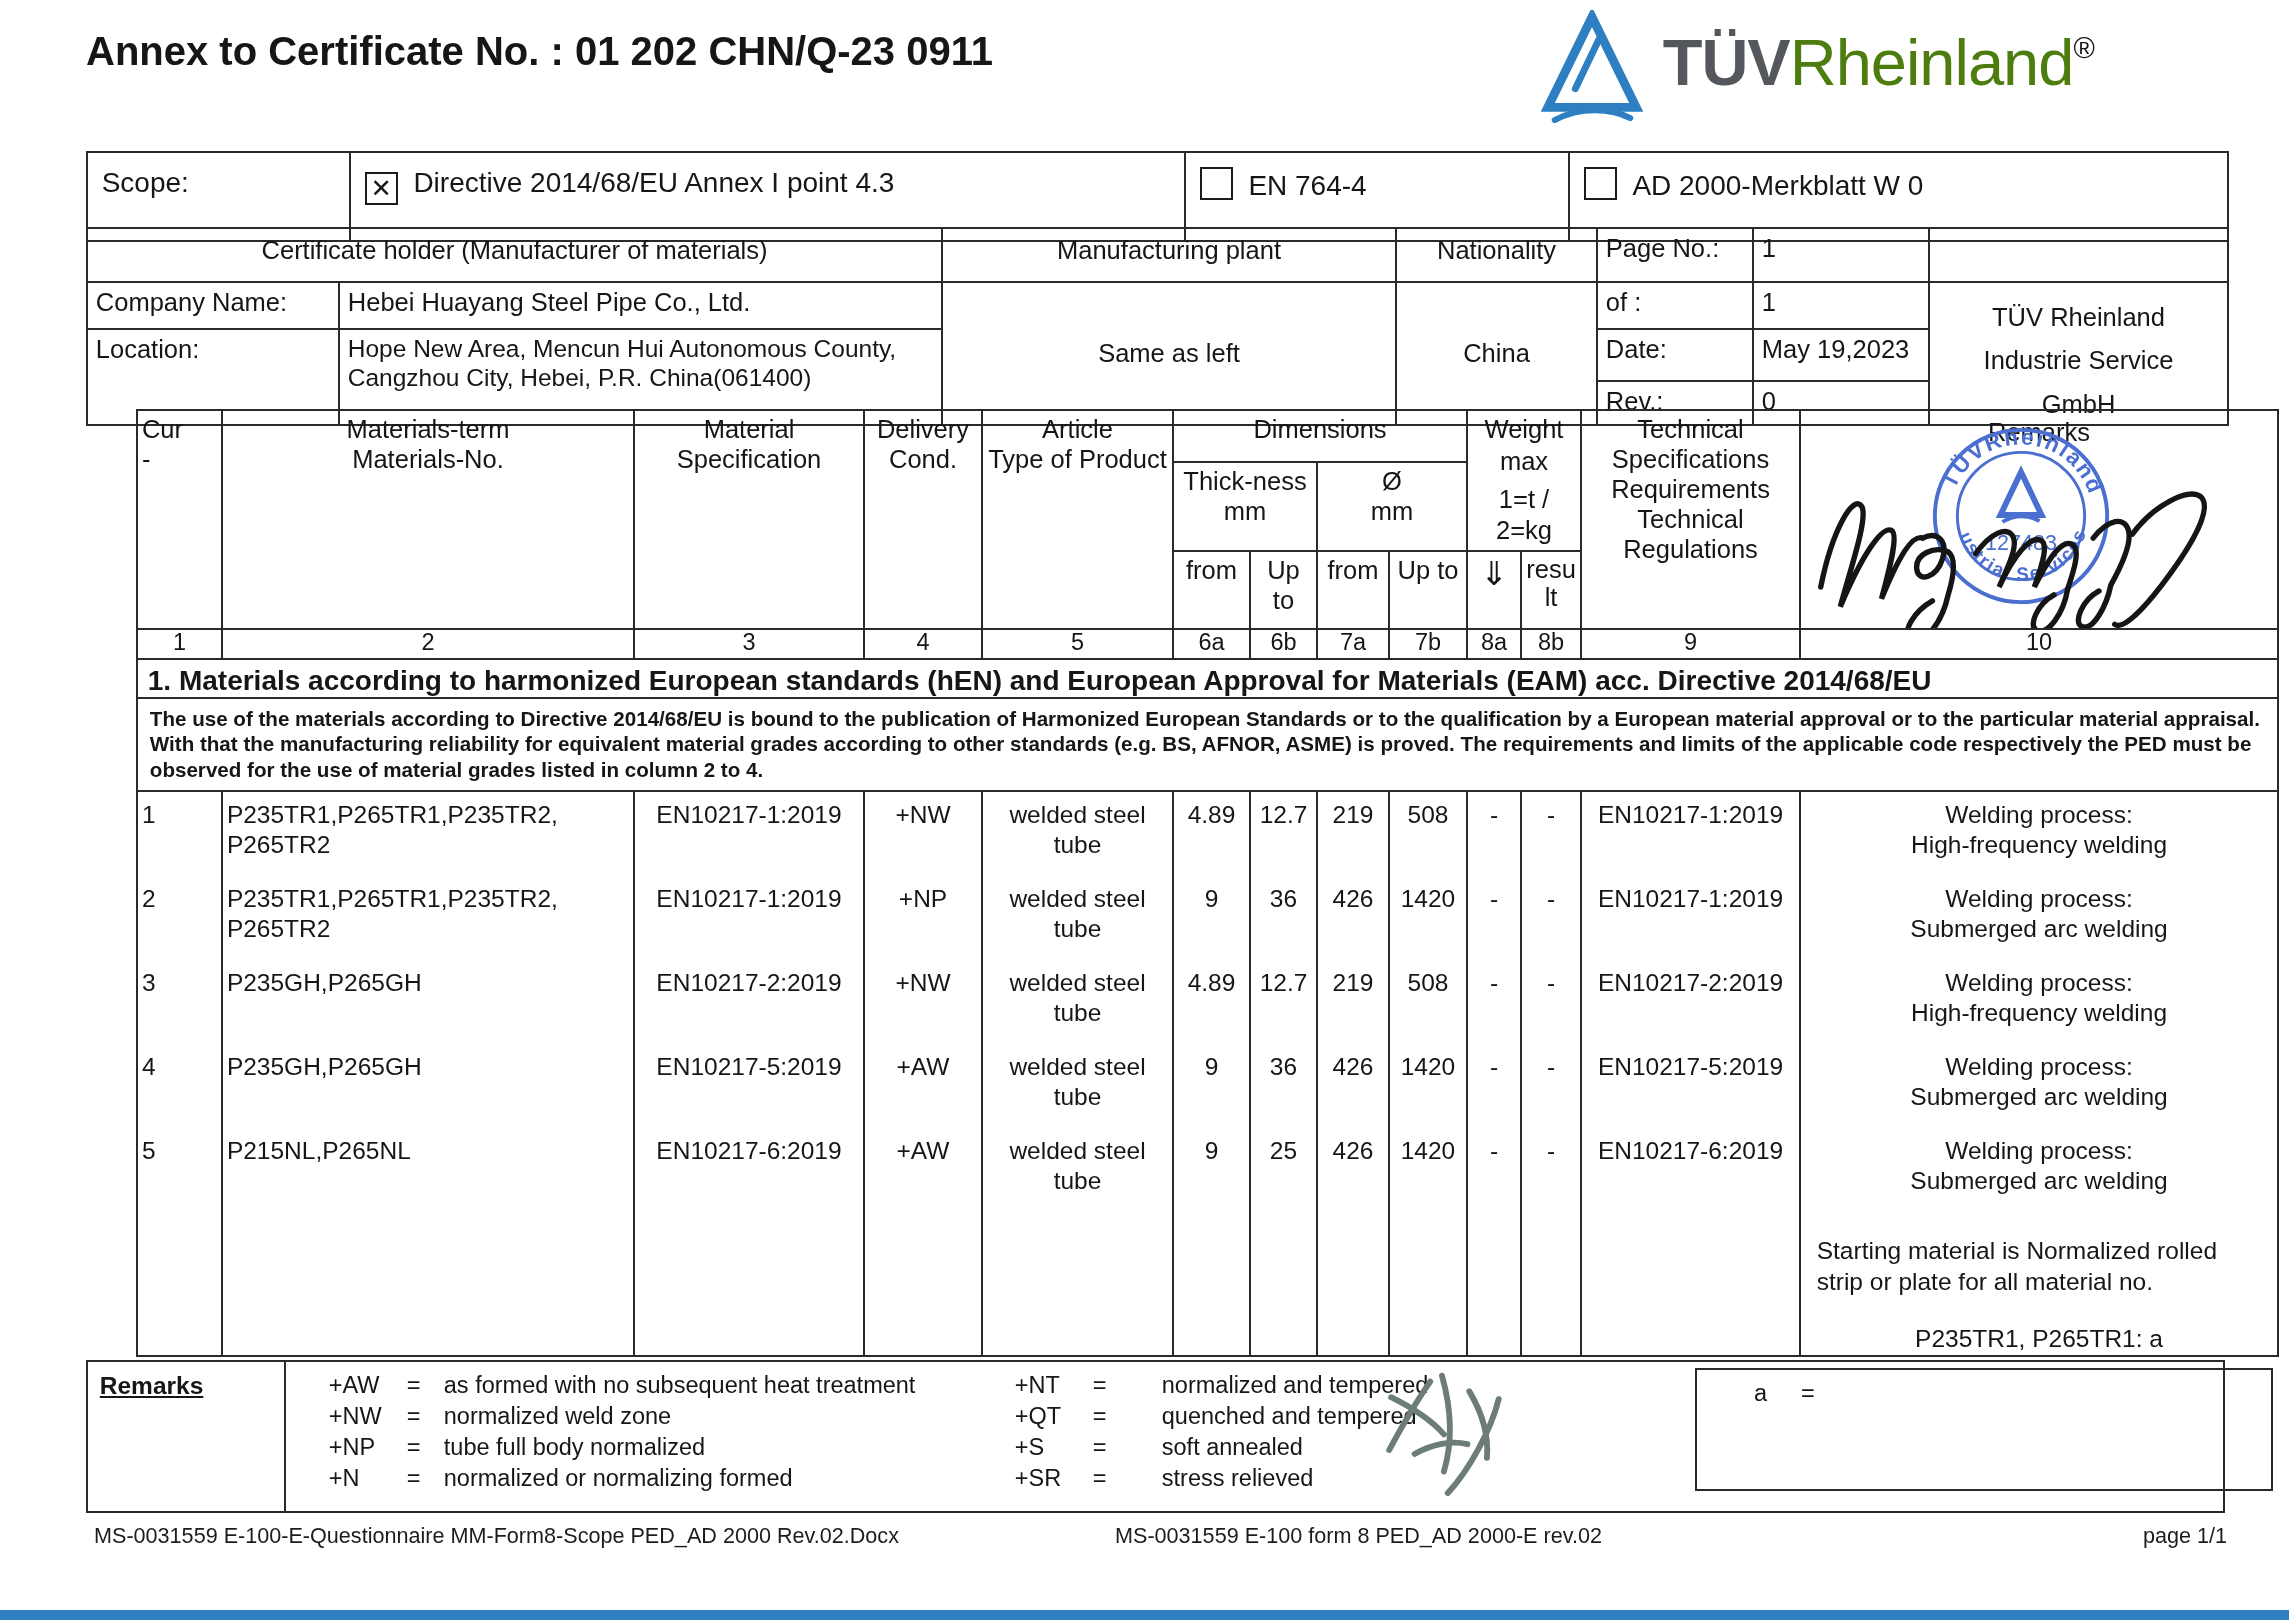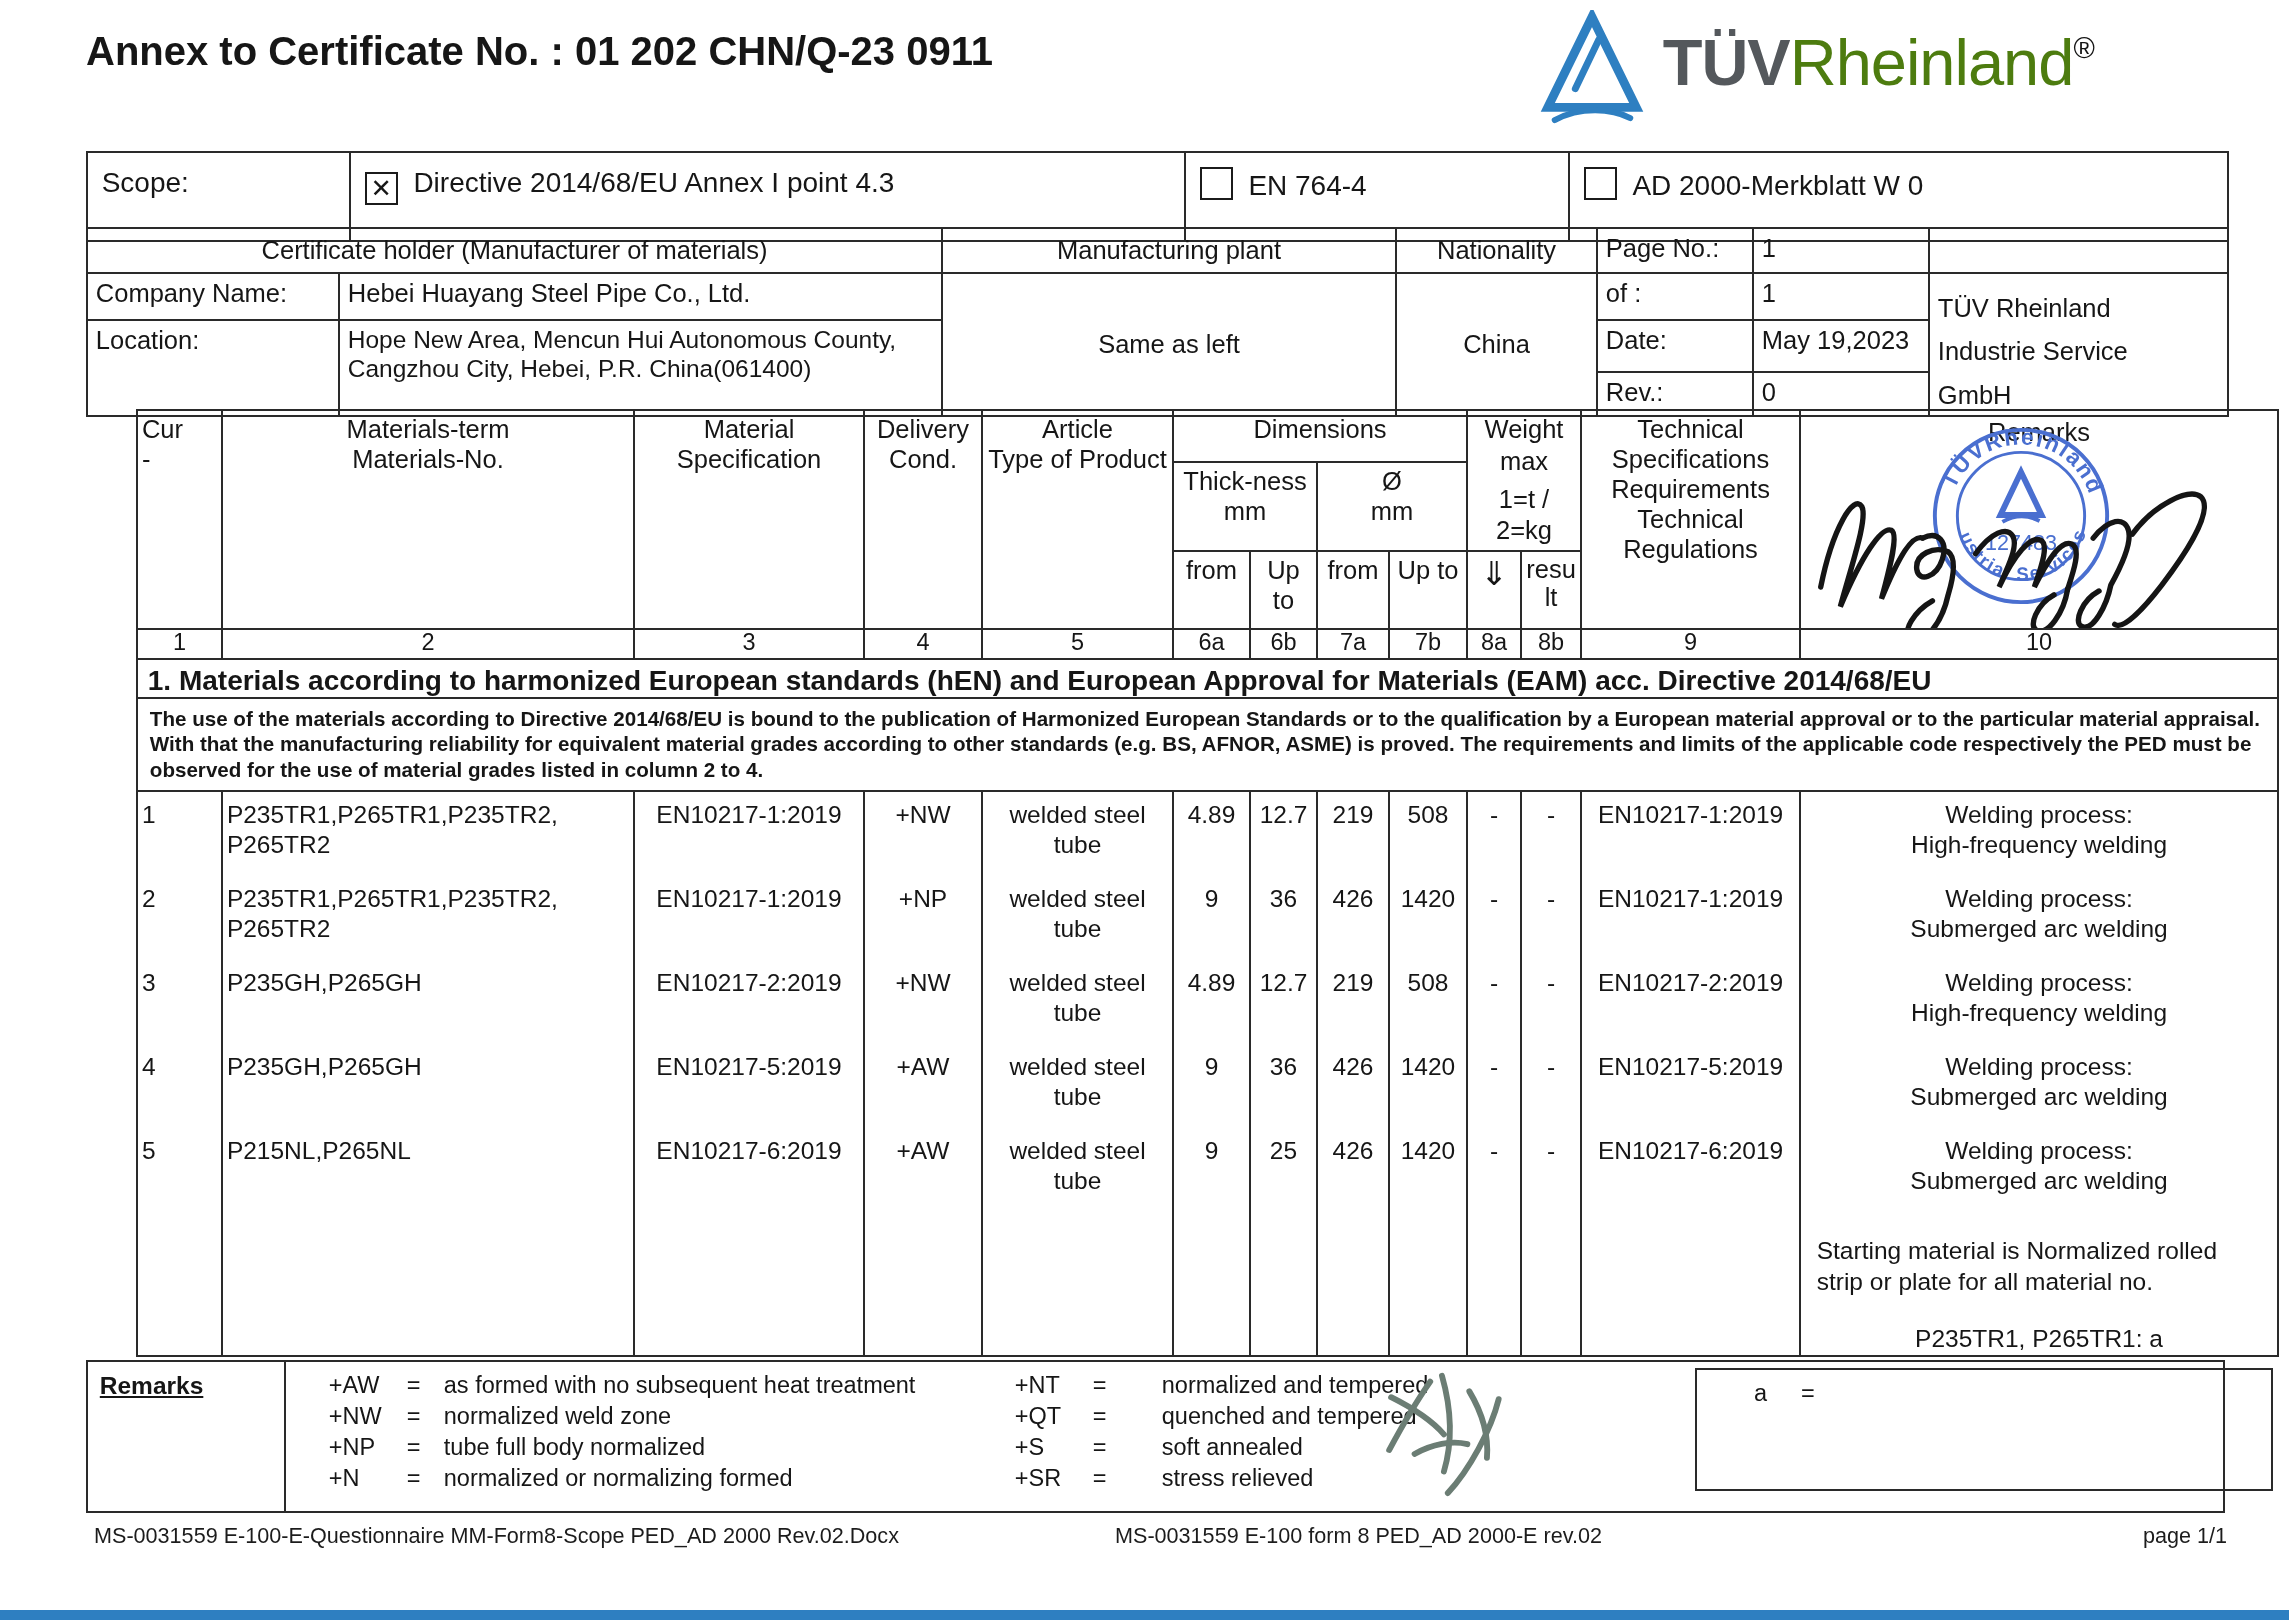--- a/index.html
+++ b/index.html
@@ -18,21 +18,21 @@
   
   .scope-table{left:86px;top:151px;width:2141px;font-size:28px;}
   .scope-table td{height:73px;padding:13.7px 0 0 13.7px;}
   .cbx{display:inline-flex;width:29px;height:29px;border:2.9px solid #1b1b1b;align-items:center;justify-content:center;font-size:25.5px;line-height:25.5px;margin-right:15.7px;vertical-align:-4.9px;}
   
   .cert-table{left:86px;top:227px;width:2141px;font-size:25.5px;}
   .cert-table td{padding:4.9px 7.8px;}
   .cert-table .hd{text-align:center;padding-top:6.9px;}
   .vmid{vertical-align:middle;text-align:center;}
   .loc-val{font-size:24.5px;line-height:1.18;}
-  .org div{text-align:left;margin-top:14.7px;}
+  .org div{text-align:center;margin-top:14.7px;}
   
   .main-table{left:100px;top:409px;width:2141px;font-size:25.5px;margin-left:36px;}
   .main-table td{padding:2.9px 3.9px;}
   .hcell{text-align:center;line-height:1.18;padding-top:5.9px;}
   .curcell{text-align:left;padding-left:7.8px;line-height:1.2;}
   .wmax{line-height:1.25;}
   .wmax .w23{margin-top:5.9px;}
   .arrow{font-size:33px;padding-top:11.8px;}
   .result{word-break:break-all;line-height:1.1;padding-top:9.8px;}
   .numrow td{font-size:23.5px;text-align:center;padding:0;line-height:25.5px;height:27.4px;}
@@ -104,21 +104,21 @@
   <colgroup>
       <col style="width:252px">
       <col style="width:603px">
       <col style="width:454px">
       <col style="width:201px">
       <col style="width:156px">
       <col style="width:176px">
       <col style="width:299px">
     </colgroup>
   <tbody>
-      <tr style="height:45px">
+      <tr style="height:54px">
     <td colspan="2" class="hd"><span>Certificate holder (Manufacturer of materials)</span></td>
     <td class="hd"><span>Manufacturing plant</span></td>
     <td class="hd"><span>Nationality</span></td>
     <td><span>Page No.:</span></td>
     <td><span>1</span></td>
     <td></td>
   </tr>
   <tr style="height:47px">
     <td><span>Company Name:</span></td>
     <td><span>Hebei Huayang Steel Pipe Co., Ltd.</span></td>

